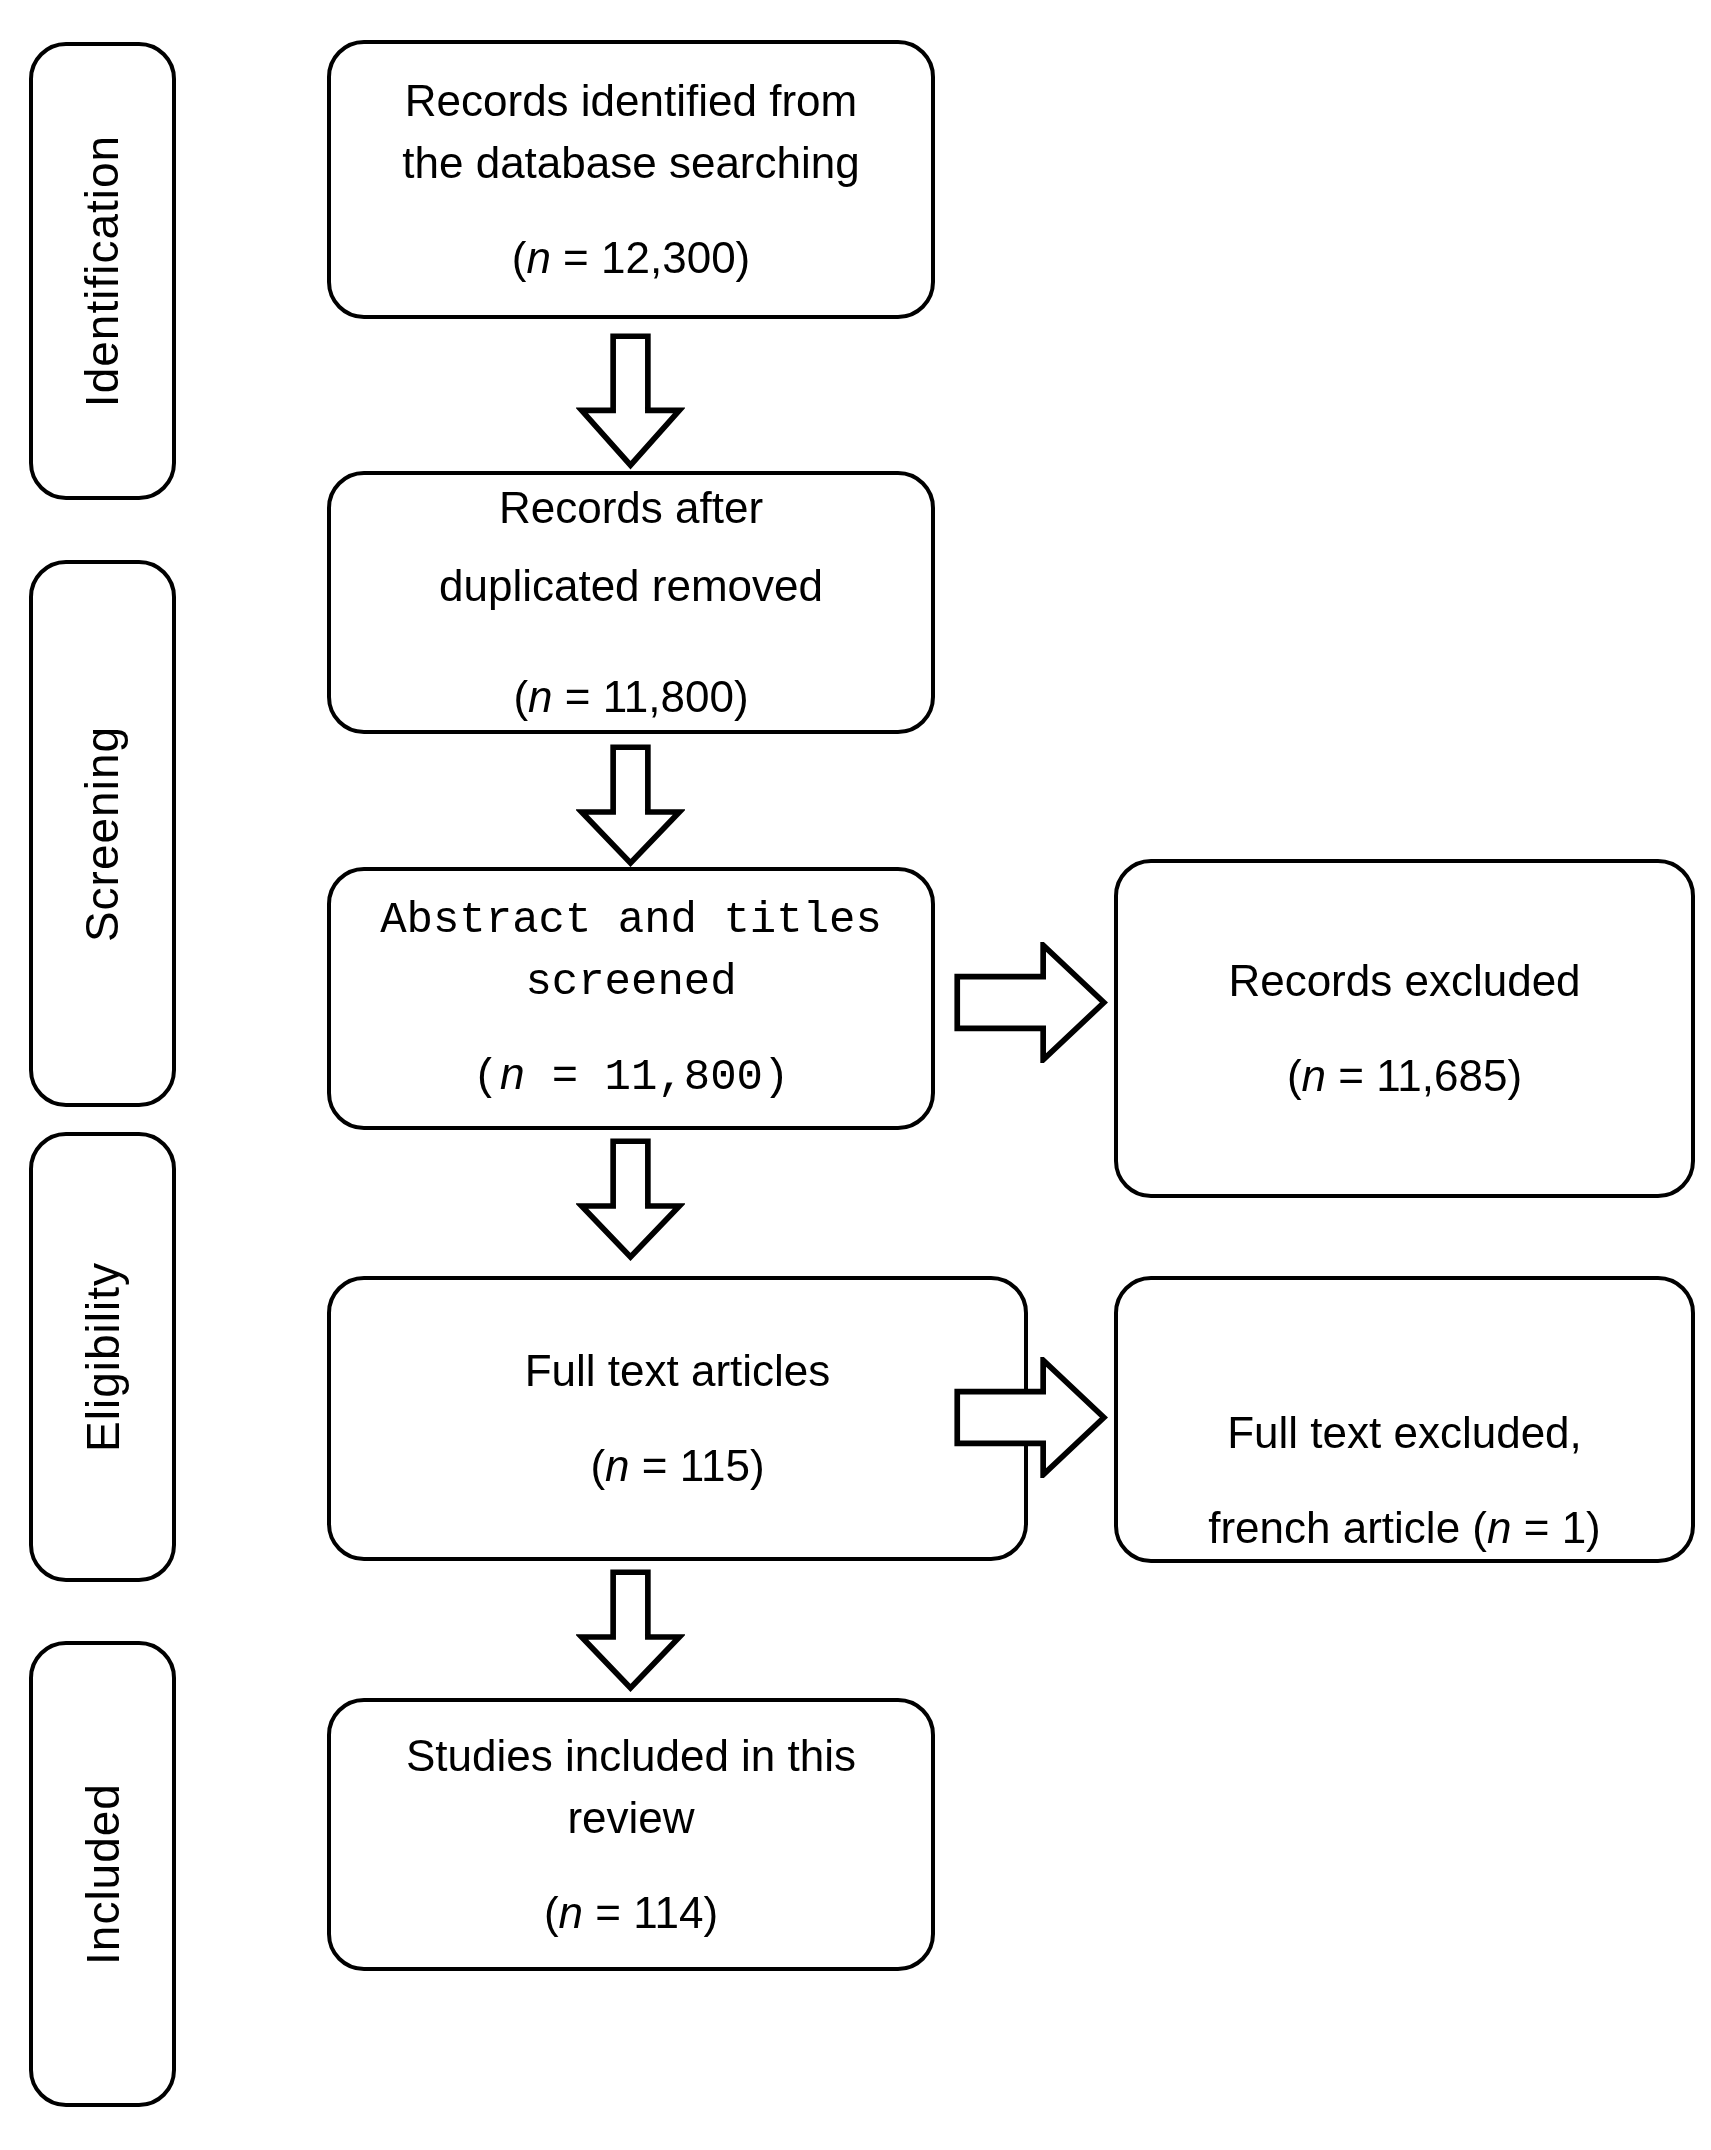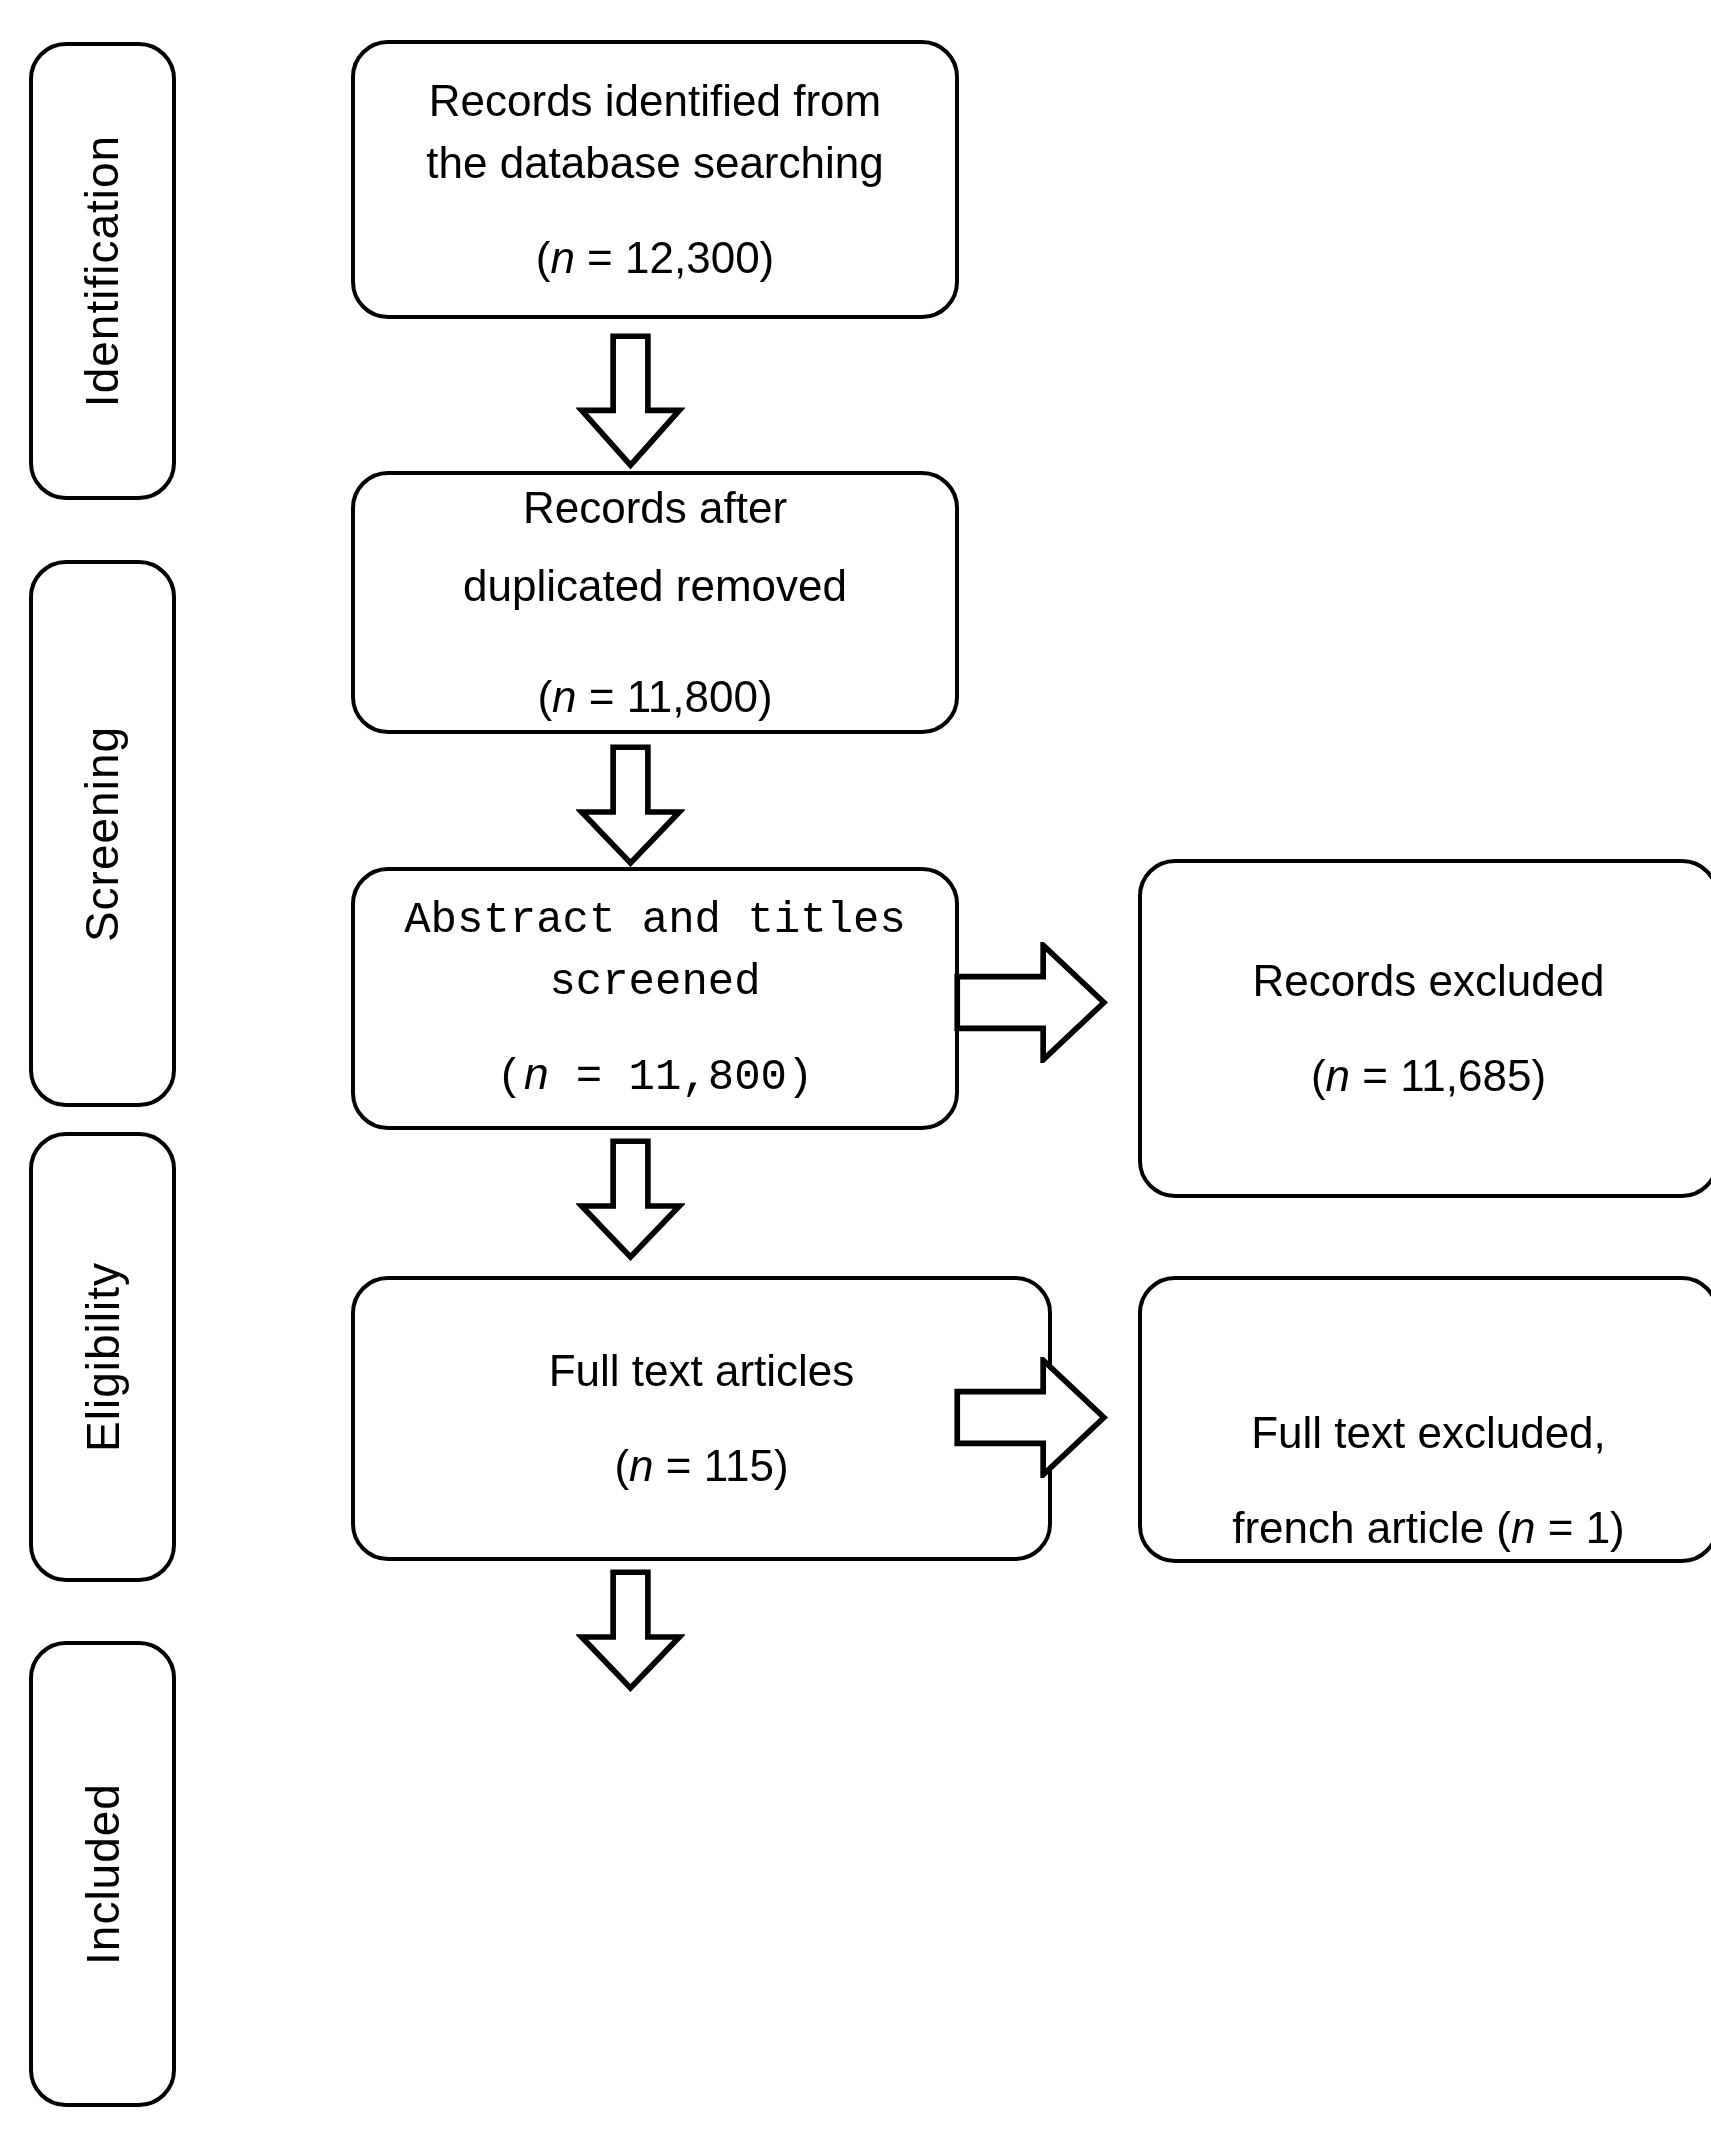--- a/index.html
+++ b/index.html
@@ -41,21 +41,20 @@
     border: 4px solid #000000;
     border-radius: 37px;
     background: #ffffff;
     box-sizing: border-box;
     display: flex;
     flex-direction: column;
     align-items: center;
     justify-content: center;
     text-align: center;
     padding: 0 21px;
-    margin-left: 24px;
   }
   .flow-box .line {
     font-size: 44px;
     line-height: 1.42;
     white-space: nowrap;
   }
   .flow-box .count {
     font-size: 44px;
     line-height: 1.42;
     margin-top: 32px;
@@ -157,15 +156,20 @@
     <div class="line">Full text excluded,</div>
     <div class="line" style="margin-top:32px;"><span>french article (</span><i>n</i><span> = 1)</span></div>
   </div>
 
   <div class="arrow" style="left:576px; top:1569px; width:109px; height:123px;">
     <svg viewBox="0 0 135 152" preserveAspectRatio="none">
       <polygon points="46,4 89,4 89,84 128,84 67.5,147 7,84 46,84" fill="#ffffff" stroke="#000000" stroke-width="7" stroke-linejoin="miter"></polygon>
     </svg>
   </div>
 
+  <div class="flow-box" style="left:327px; top:1698px; width:608px; height:273px;">
+    <div class="line">Studies included in this</div>
+    <div class="line">review</div>
+    <div class="count"><span>(</span><i>n</i><span> = 114)</span></div>
+  </div>
 
 </div>
 
 
 </body></html>

